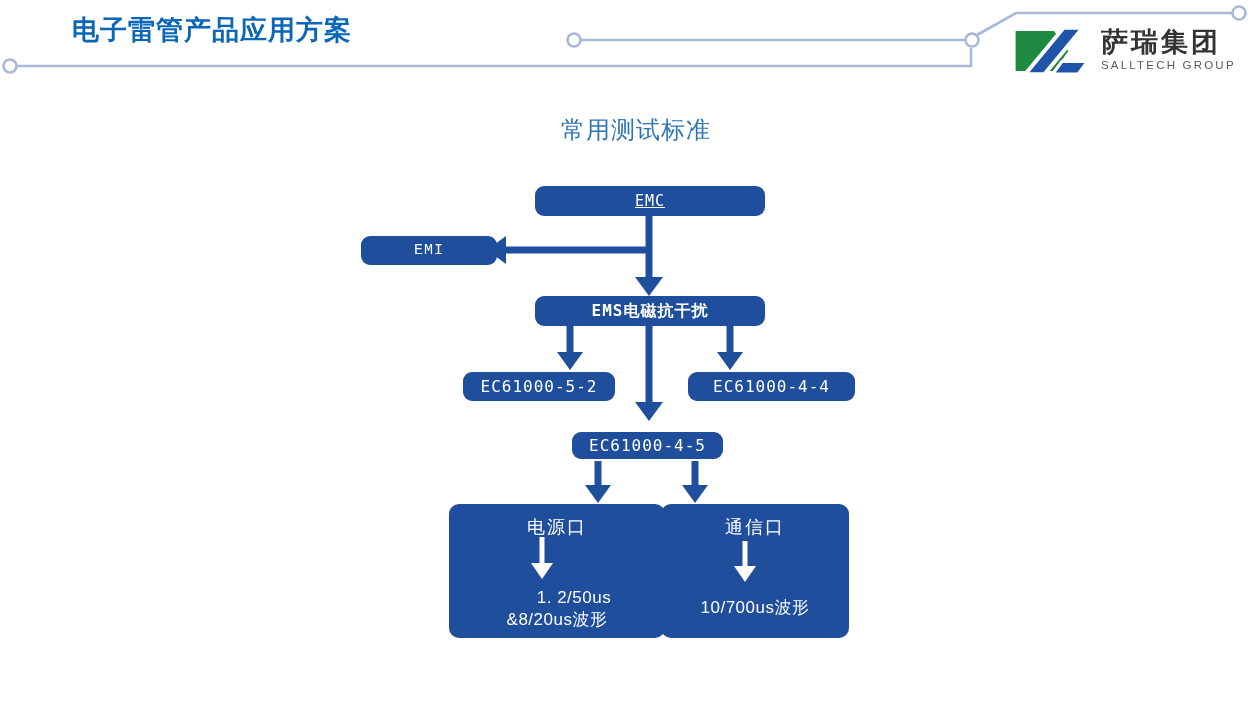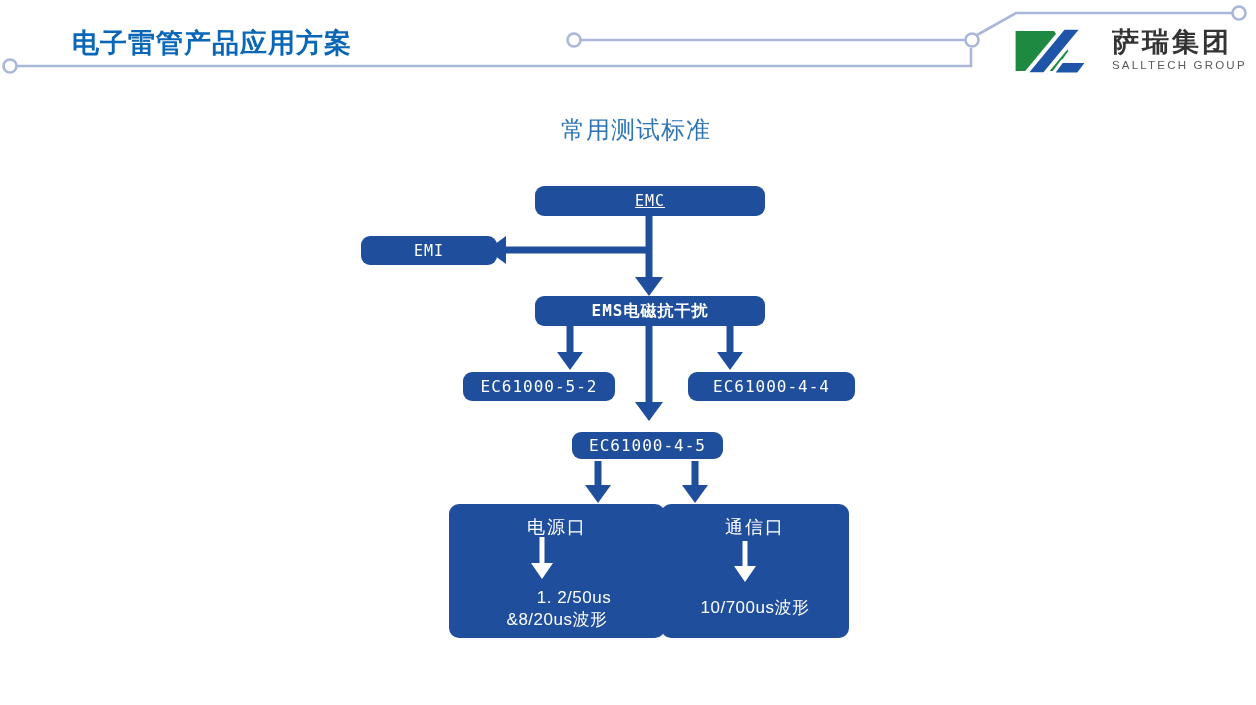--- a/index.html
+++ b/index.html
@@ -5,44 +5,44 @@
   html,body{margin:0;padding:0;}
   body{
     width:1256px;height:705px;overflow:hidden;background:#ffffff;
     font-family:"Liberation Sans","DejaVu Sans",sans-serif;
     position:relative;
   }
   .slide{position:absolute;inset:0;background:#ffffff;}
 
   
   .slide-title{
-    position:absolute;left:72px;top:25px;margin:0;
+    position:absolute;left:72px;top:12px;margin:0;
     font-size:27px;font-weight:bold;color:#0A66B7;letter-spacing:1px;text-align:center;
   }
   .decor-svg{position:absolute;left:0;top:0;pointer-events:none;}
 
   .logo{position:absolute;left:1014px;top:26px;display:flex;align-items:flex-start;}
   .logo-mark{width:80px;height:50px;display:block;}
-  .logo-text{margin-left:18px;display:flex;flex-direction:column;}
+  .logo-text{margin-left:7px;display:flex;flex-direction:column;}
   .logo-cn{font-size:27px;font-weight:600;color:#333333;letter-spacing:3px;line-height:32px;white-space:nowrap;}
   .logo-en{font-size:11.5px;color:#595959;letter-spacing:2.2px;line-height:14px;white-space:nowrap;}
 
   
   .diagram-title{
     position:absolute;left:500px;top:114px;width:272px;text-align:center;
     font-size:24px;color:#2E75B6;letter-spacing:1px;
   }
   .node{
     position:absolute;background:#1F4E9C;color:#ffffff;border-radius:9px;
     display:flex;align-items:center;justify-content:center;
     font-size:15px;letter-spacing:1px;white-space:nowrap;
     font-family:"DejaVu Sans Mono","Liberation Sans",sans-serif;
   }
   .node-emc {left:535px;top:186px;width:230px;height:30px;text-decoration:underline;}
-  .node-emi {left:361px;top:236px;width:136px;height:29px;}
+  .node-emi {left:361px;top:236px;width:136px;height:29px;font-family:Liberation Mono, monospace;}
   .node-ems {left:535px;top:296px;width:230px;height:30px;font-size:16px;font-weight:bold;}
   .node-ec42{left:463px;top:372px;width:152px;height:29px;font-size:16px;}
   .node-ec44{left:688px;top:372px;width:167px;height:29px;font-size:16px;}
   .node-ec45{left:572px;top:432px;width:151px;height:27px;font-size:16px;}
 
   .bigbox{
     position:absolute;background:#1F4E9C;color:#ffffff;border-radius:10px;
     font-family:"Liberation Sans","DejaVu Sans",sans-serif;
   }
   .box-power{left:449px;top:504px;width:216px;height:134px;}

